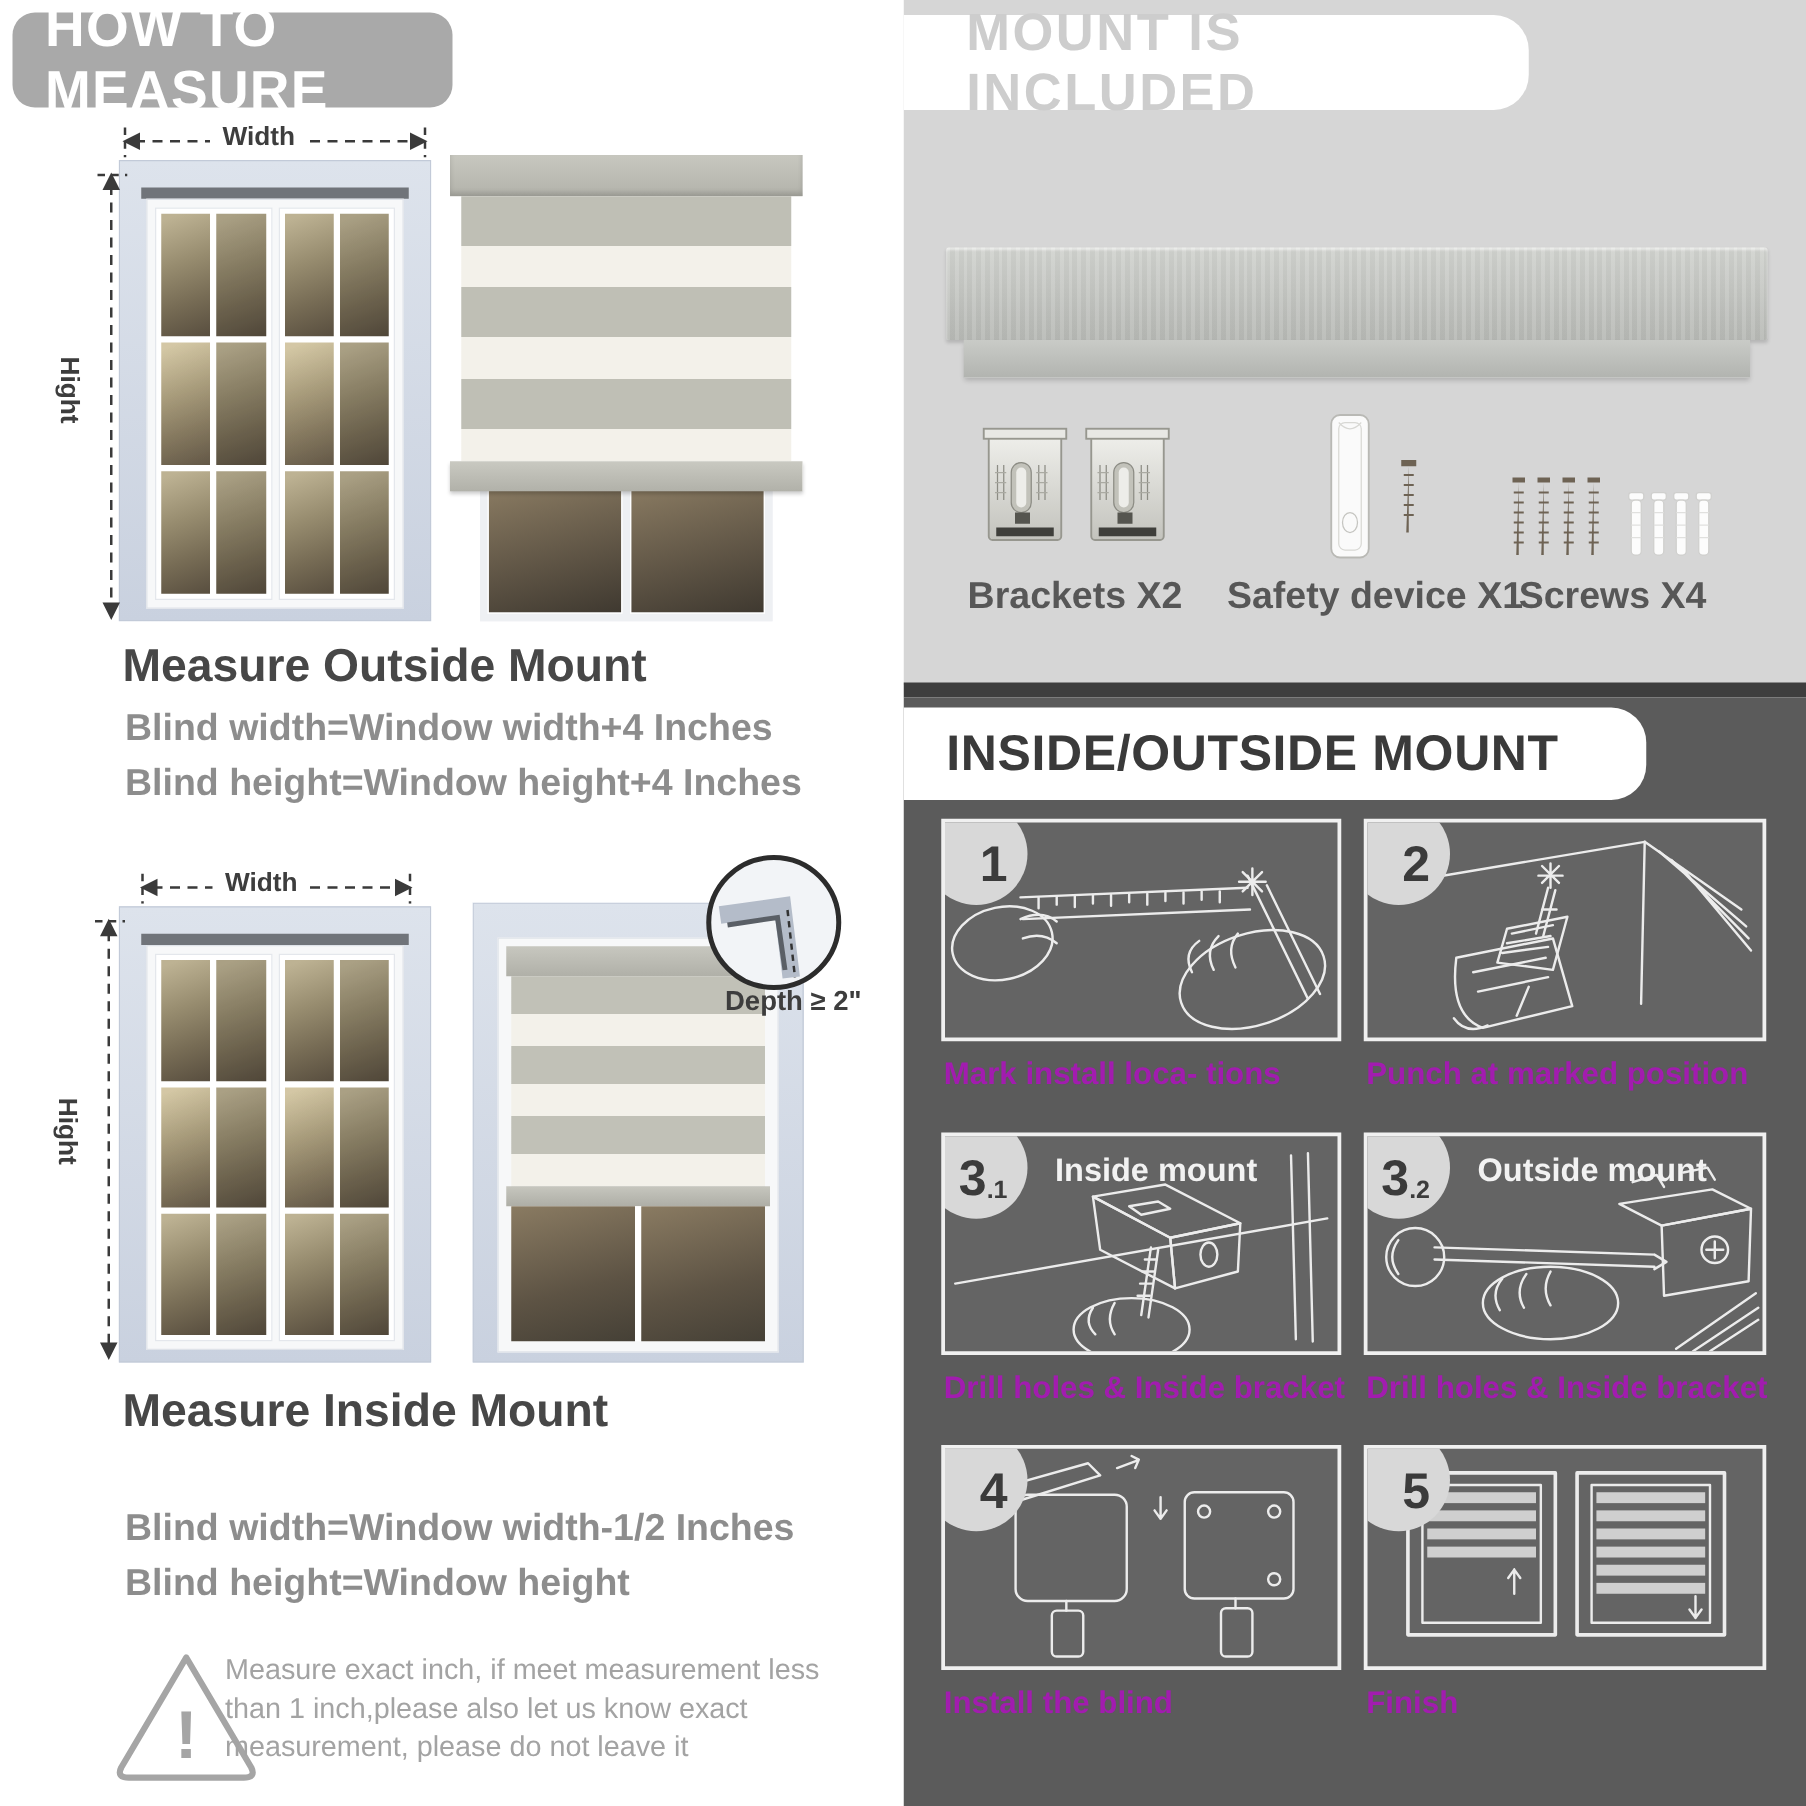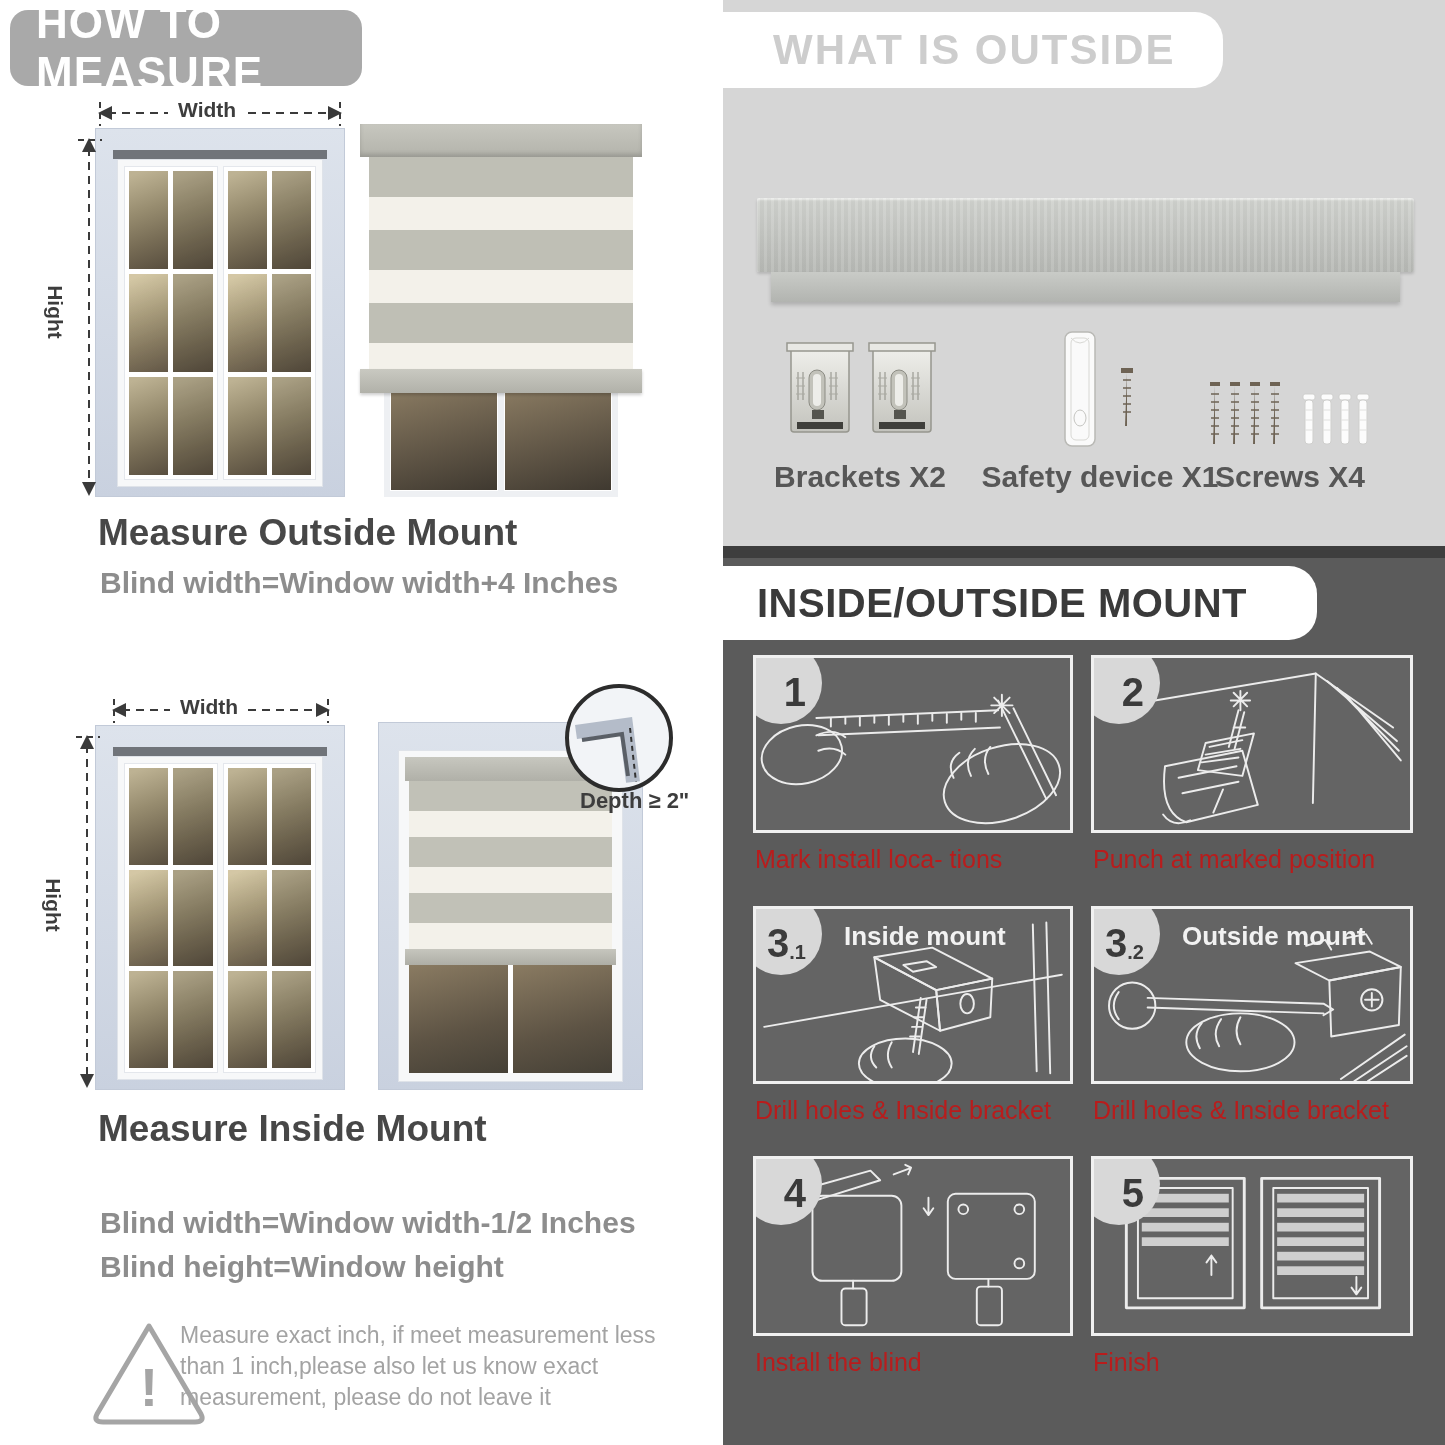--- a/index.html
+++ b/index.html
@@ -75,21 +75,21 @@
            display:flex;align-items:center;padding-left:34px;box-sizing:border-box;}
   .mheader span{color:#3a3a3a;font-size:40px;font-weight:bold;letter-spacing:.5px;}
 
   
   .panel{position:absolute;background:#646464;border:3px solid #f0f0f0;box-sizing:border-box;overflow:hidden;}
   .badge{position:absolute;top:-16px;left:-16px;width:82px;height:82px;border-radius:50%;background:#d8d8d8;
          display:flex;align-items:flex-end;justify-content:flex-end;padding:0 16px 12px 0;box-sizing:border-box;color:#3b3b3b;}
   .bn{font-size:40px;font-weight:bold;line-height:1;}
   .bsub{font-size:20px;font-weight:bold;line-height:1.1;}
   .panel-label{position:absolute;top:12px;left:88px;font-size:26px;font-weight:bold;color:#f2f2f2;}
-  .caption{position:absolute;font-size:25px;font-weight:normal;color:#b91c1c;white-space:nowrap;}
+  .caption{position:absolute;font-size:25px;font-weight:bold;color:#a21caf;white-space:nowrap;}
   .art{position:absolute;inset:0;width:100%;height:100%;}
   .art g{stroke:#ececec;stroke-width:2;fill:none;stroke-linecap:round;stroke-linejoin:round;}
 </style>
 </head>
 <body>
 
 <div id="canvas">
 
   <div class="abs lheader">
     <span>HOW TO MEASURE</span>
@@ -139,20 +139,21 @@
         <i class="bglass"></i>
         <i class="bglass"></i>
       </div>
     <div class="cas"></div>
     <div class="shade"></div>
     <div class="rail"></div>
   </div>
 
   <div class="abs sec-title" style="left:98px;top:512px">Measure Outside Mount</div>
   <div class="abs sec-line" style="left:100px;top:566px">Blind width=Window width+4 Inches</div>
+  <div class="abs sec-line" style="left:100px;top:610px">Blind height=Window height+4 Inches</div>
 
   <div class="abs win" style="left:95px;top:725px;width:250px;height:365px">
     <div class="win-track"></div>
     <div class="win-inner">
       <div class="sash">
           <i class="pane"></i>
           <i class="pane"></i>
           <i class="pane"></i>
           <i class="pane"></i>
           <i class="pane"></i>
@@ -212,21 +213,21 @@
 
   <svg class="abs" style="left:88px;top:1316px" width="122" height="114" viewBox="0 0 122 114">
     <path d="M61,10 L113,98 Q117,106 107,106 L15,106 Q5,106 9,98 Z" fill="none" stroke="#a5a5a5" stroke-width="5" stroke-linejoin="round"></path>
     <text x="61" y="90" text-anchor="middle" font-size="54" font-weight="bold" fill="#a5a5a5">!</text>
   </svg>
   <div class="abs warn-text" style="left:180px;top:1320px">Measure exact inch, if meet measurement less than 1 inch,please also let us know exact measurement, please do not leave it</div>
 
   <div class="abs inc-bg"></div>
 
   <div class="abs rheader">
-    <span>WHAT IS OUTSIDE</span>
+    <span>MOUNT IS INCLUDED</span>
   </div>
 
 
   <div class="abs cassette-main"></div>
   <div class="abs cassette-lip"></div>
 
   <svg class="abs" style="left:785px;top:338px" width="152" height="106" viewBox="0 0 152 106">
     <defs>
       <linearGradient id="met" x1="0" y1="0" x2="0" y2="1">
         <stop offset="0" stop-color="#f0f0ec"></stop>

